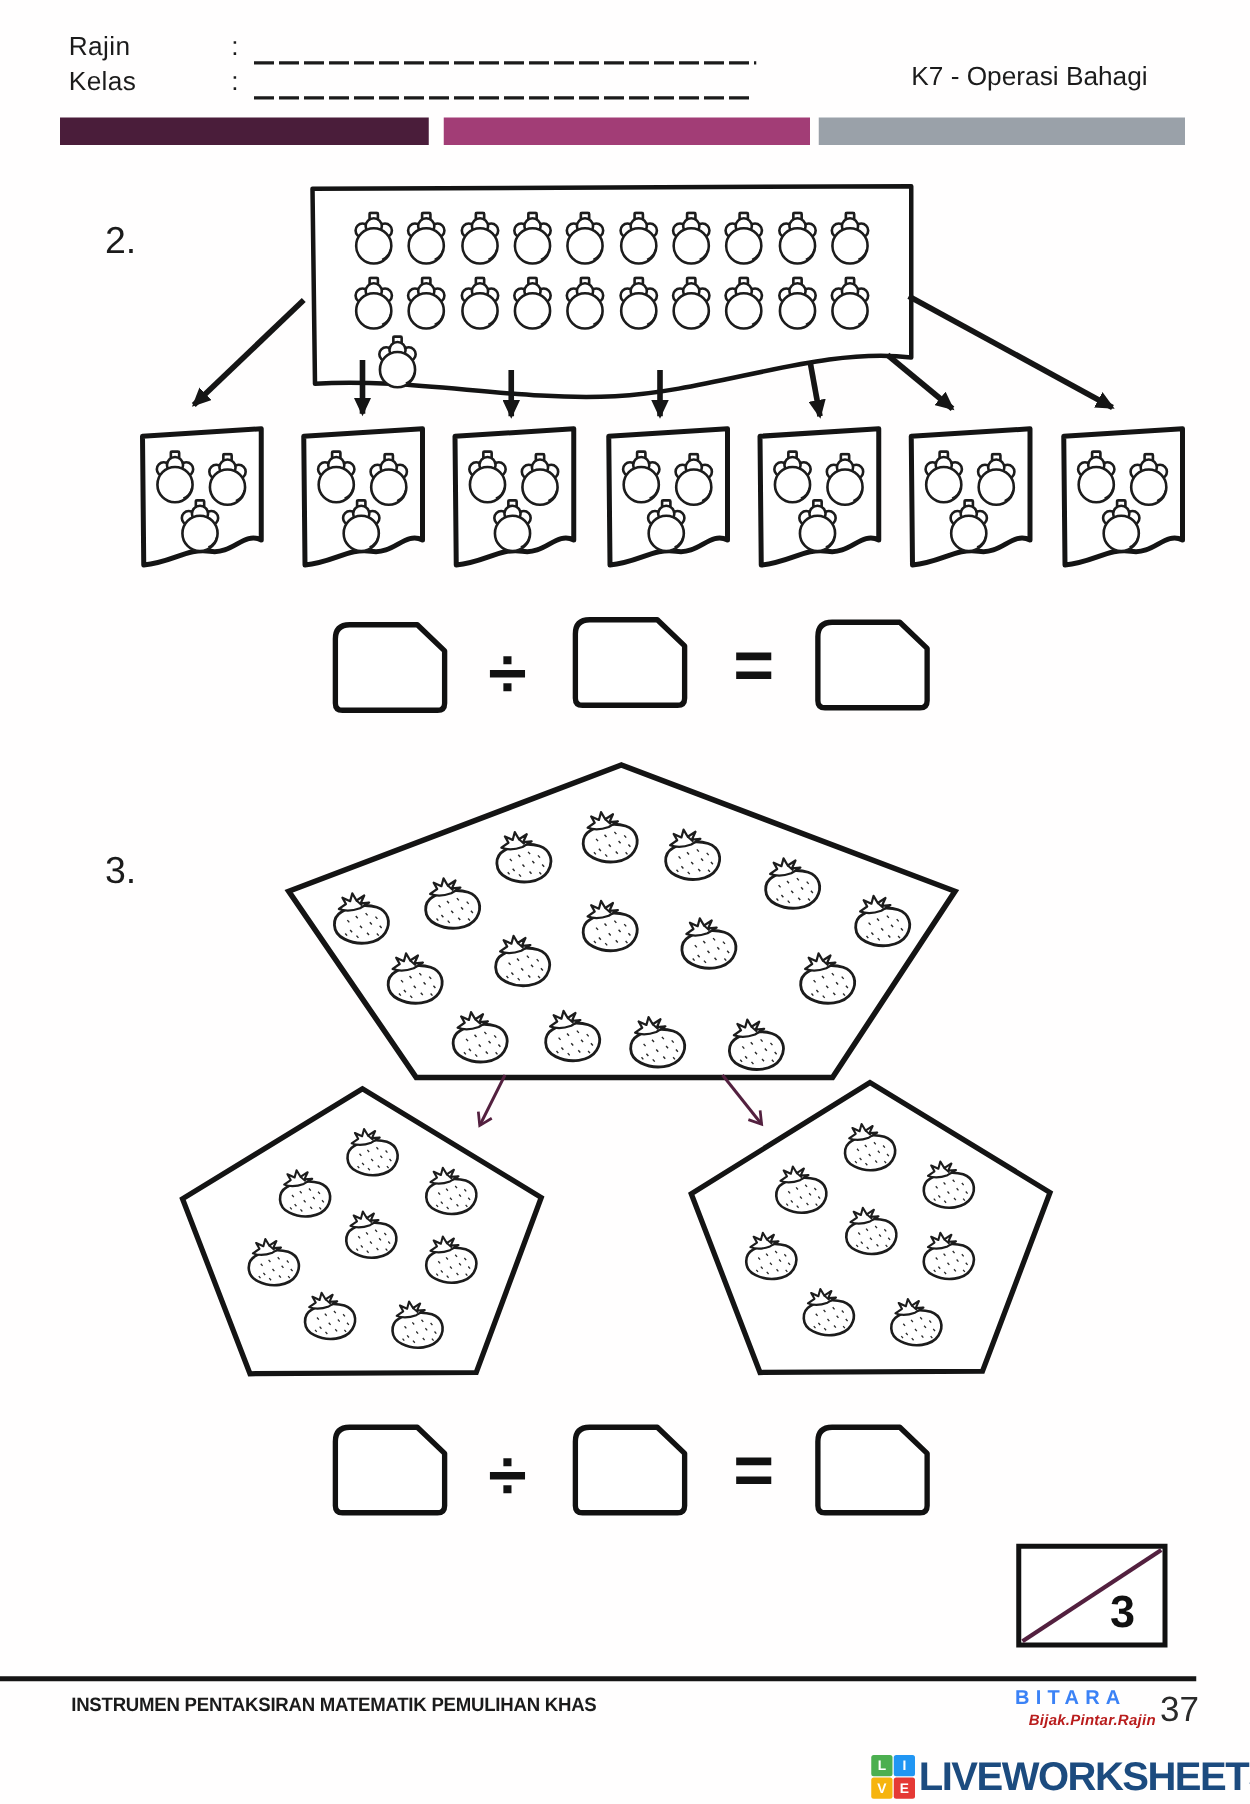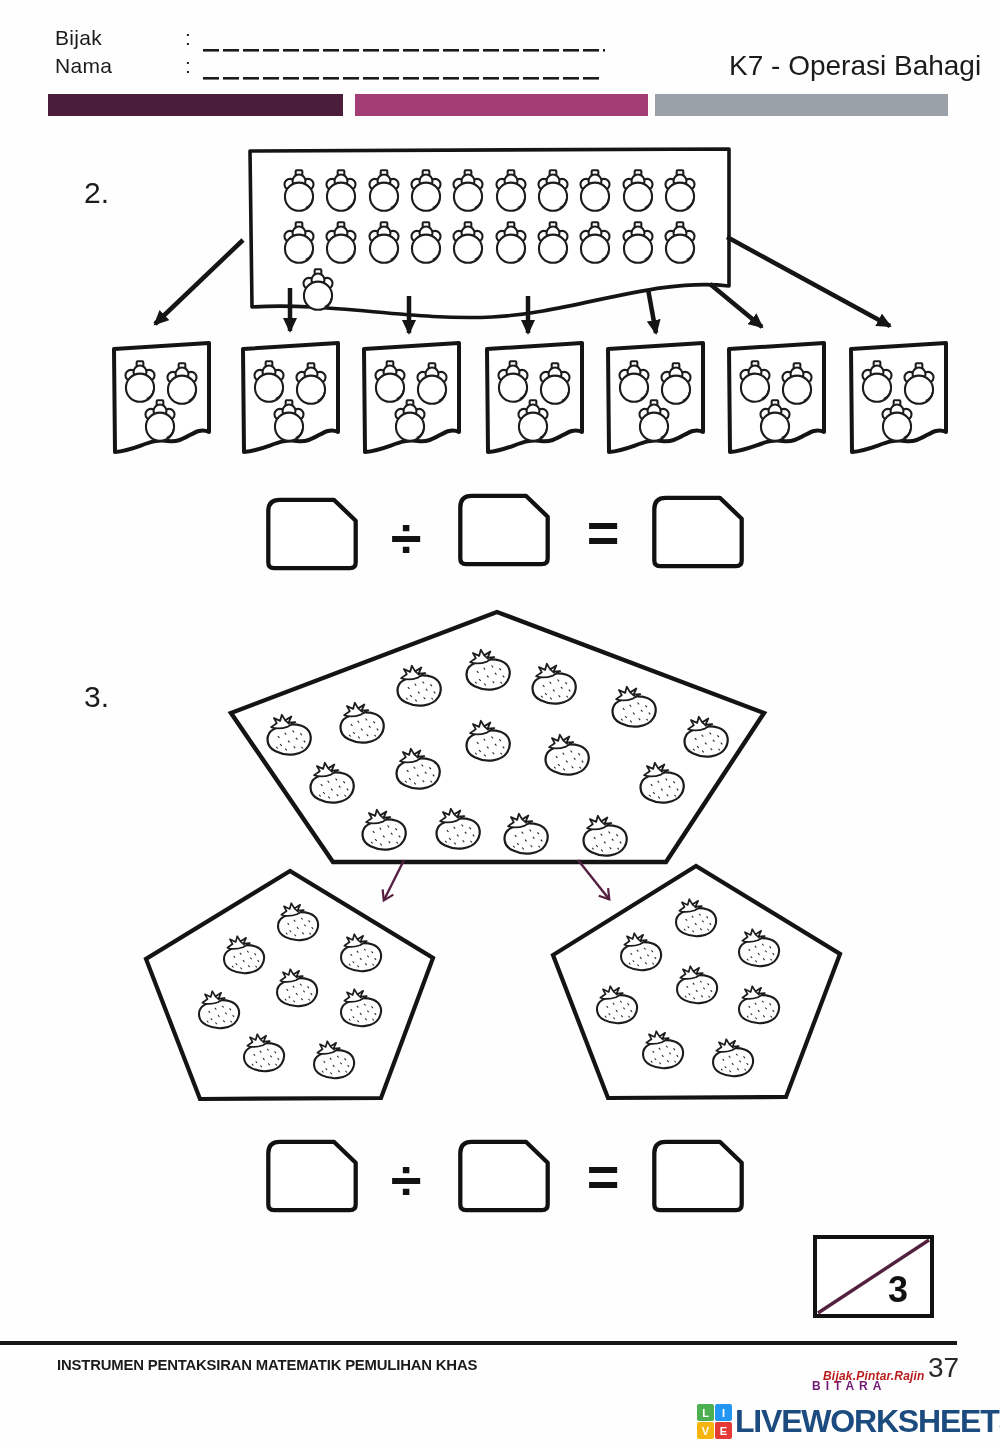--- a/index.html
+++ b/index.html
@@ -4,47 +4,47 @@
 <style>
   html,body{margin:0;padding:0;background:#ffffff;}
   .sheet{position:relative;width:1000px;height:1443px;background:#fffefe;
          font-family:"Liberation Sans",sans-serif;color:#1b1b1b;overflow:hidden;}
   .abs{position:absolute;}
   
   .fld-label{font-size:21px;letter-spacing:.3px;}
   .fill-line{height:22px;background:
      repeating-linear-gradient(90deg,#1b1b1b 0 16px,rgba(0,0,0,0) 16px 20px)
      bottom/100% 2.6px no-repeat;}
-  .sheet-title{font-size:28px;}
+  .sheet-title{font-size:21px;}
   .bar{height:22px;}
   .qnum{font-size:30px;}
   
   .footer-line{height:4px;background:#161616;}
   .footer-left{font-size:15.5px;font-weight:700;letter-spacing:-0.2px;transform:scaleX(.96);transform-origin:left;}
-  .brand{font-size:12px;font-weight:700;letter-spacing:5px;color:#701a75;margin-top:29px;}
+  .brand{font-size:16px;font-weight:700;letter-spacing:5px;color:#3b82f6;}
   .brand-tag{font-size:12px;font-weight:700;font-style:italic;color:#b91c1c;letter-spacing:.2px;}
   .pagenum{font-size:28px;color:#2a2a2a;}
   
   .lw{display:flex;align-items:center;gap:3px;}
   .lw-grid{display:grid;grid-template-columns:17px 17px;grid-template-rows:17px 17px;gap:1px;}
   .lw-sq{display:flex;align-items:center;justify-content:center;color:#fff;
          font-size:11px;font-weight:700;border-radius:2px;}
   .lw-text{font-size:32px;font-weight:700;color:#1c4b7f;letter-spacing:-1.2px;}
   svg text{font-family:"Liberation Sans",sans-serif;}
 </style>
 </head>
 <body>
 
 <div class="sheet">
 
-  <span class="abs fld-label" style="left:55px;top:26px;">Bijak</span>
+  <span class="abs fld-label" style="left:55px;top:26px;">Rajin</span>
   <span class="abs fld-label" style="left:185px;top:26px;">:</span>
   <div class="abs fill-line" style="left:203px;top:30px;width:402px;"></div>
 
-  <span class="abs fld-label" style="left:55px;top:54px;">Nama</span>
+  <span class="abs fld-label" style="left:55px;top:54px;">Kelas</span>
   <span class="abs fld-label" style="left:185px;top:54px;">:</span>
   <div class="abs fill-line" style="left:203px;top:58px;width:398px;"></div>
 
   <div class="abs sheet-title" style="left:729px;top:50px;">K7 - Operasi Bahagi</div>
 
   <div class="abs bar" style="left:48px;top:94px;width:295px;background:#4a1d3a;"></div>
   <div class="abs bar" style="left:355px;top:94px;width:293px;background:#a23d76;"></div>
   <div class="abs bar" style="left:655px;top:94px;width:293px;background:#9aa1a9;"></div>
 
   <div class="abs qnum" style="left:84px;top:176px;">2.</div>

